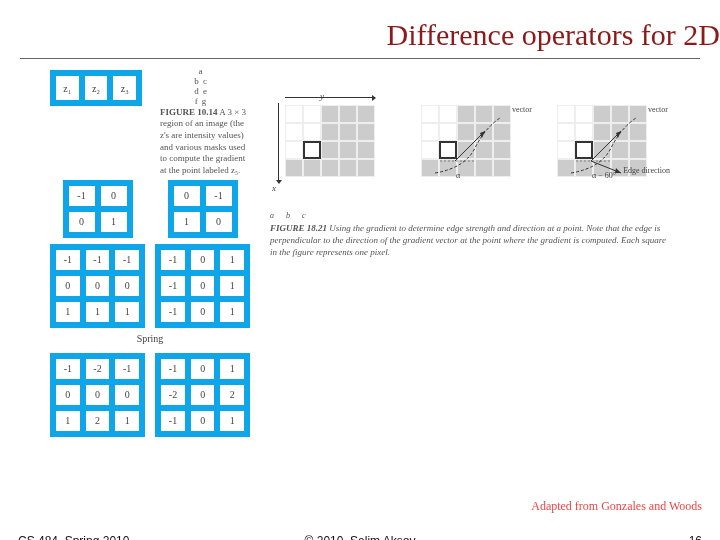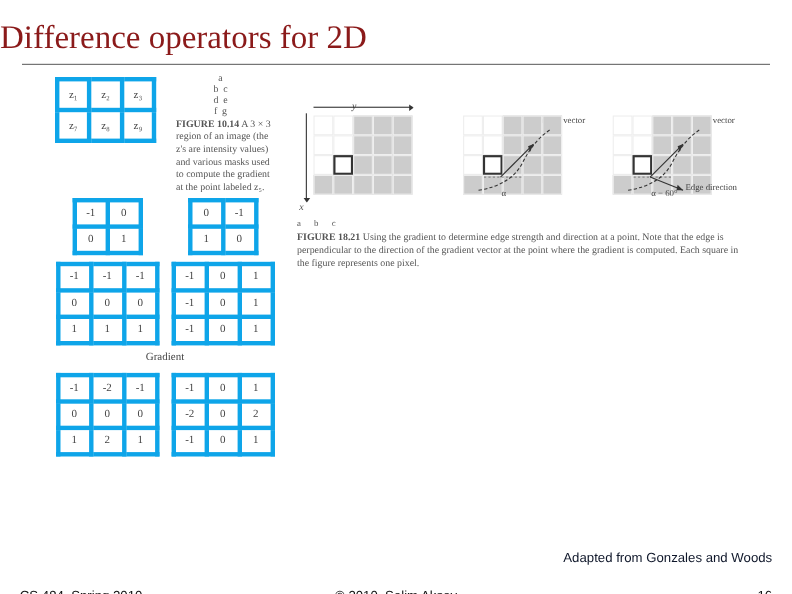--- a/index.html
+++ b/index.html
@@ -6,21 +6,21 @@
     margin: 0;
     padding: 0;
     width: 720px;
     height: 540px;
     font-family: Georgia, 'Times New Roman', serif;
     background: #fff;
     position: relative;
     overflow: hidden;
   }
   .title {
-    text-align: left;
+    text-align: right;
     font-size: 30px;
     color: #8b1a1a;
     padding: 18px 0 6px 0;
   }
   .hr {
     border-bottom: 1px solid #666;
     margin: 0 20px;
   }
   .content {
     position: relative;
@@ -33,21 +33,21 @@
   .right-col {
     float: left;
     width: 420px;
     padding-left: 20px;
   }
   .matrix {
     border-collapse: collapse;
     margin: 3px auto;
   }
   .matrix td {
-    border: 4px solid #0ea5e9;
+    border: 6px solid #0ea5e9;
     width: 32px;
     height: 22px;
     text-align: center;
     font-size: 10px;
     color: #444;
     font-family: Georgia, serif;
   }
   .matrix.small td {
     width: 24px;
     height: 18px;
@@ -158,36 +158,37 @@
   .curve {
     position: absolute;
     left: 24px; top: 18px;
     width: 75px; height: 65px;
   }
   .gfig svg { position:absolute; }
   .fig1012 {
     font-size: 9px;
     color: #555;
     line-height: 1.3;
-    margin-top: 3px;
+    margin-top: 16px;
     width: 405px;
+    font-style: italic;
   }
   .fig1012 .abc {
     font-size: 8px;
     color: #555;
     letter-spacing: 5px;
     margin: 2px 0;
   }
   .adapted {
     position: absolute;
     right: 18px;
     bottom: 26px;
     font-size: 12px;
-    color: #0f172a;
-    font-family: Liberation Sans, sans-serif;
+    color: #ef4444;
+    font-family: Liberation Serif, serif;
   }
   .footer {
     position: absolute;
     bottom: 6px;
     left: 0; right: 0;
     font-size: 12px;
     font-family: Verdana, Geneva, sans-serif;
     color: #111;
   }
   .footer .fl { position:absolute; left: 18px; }
@@ -205,25 +206,20 @@
 
   <div class="left-col">
 
     <div class="topfig">
       <table class="matrix">
         <tbody>
             <tr>
               <td>z₁</td>
               <td>z₂</td>
               <td>z₃</td>
-            </tr>
-        <tr>
-              <td>z₇</td>
-              <td>z₈</td>
-              <td>z₉</td>
             </tr>
       </tbody>
         </table>
       <div>
         <div class="abc-grid">
           <div>a</div>
           <div>b c</div>
           <div>d e</div>
           <div>f g</div>
         </div>
@@ -294,21 +290,21 @@
               <td>1</td>
             </tr>
         <tr>
               <td>-1</td>
               <td>0</td>
               <td>1</td>
             </tr>
       </tbody>
         </table>
     </div>
-    <div class="mlabel">Gradient</div>
+    <div class="mlabel">Spring</div>
 
     <div class="pair">
       <table class="matrix small">
         <tbody>
             <tr>
               <td>-1</td>
               <td>-2</td>
               <td>-1</td>
             </tr>
         <tr>

